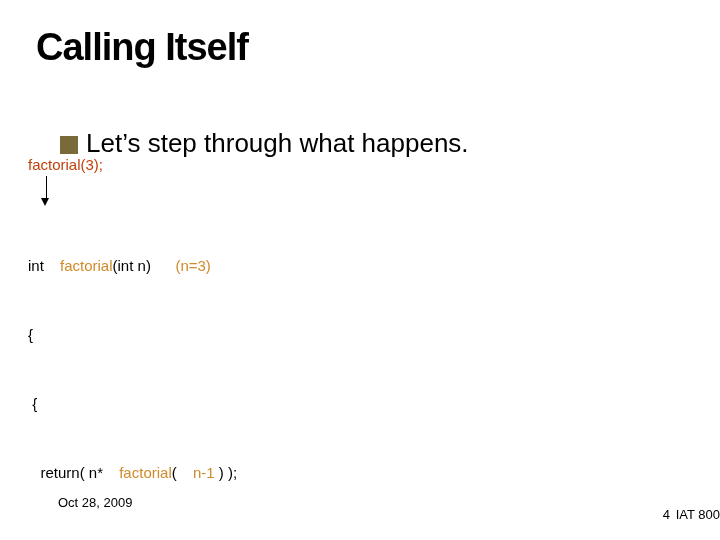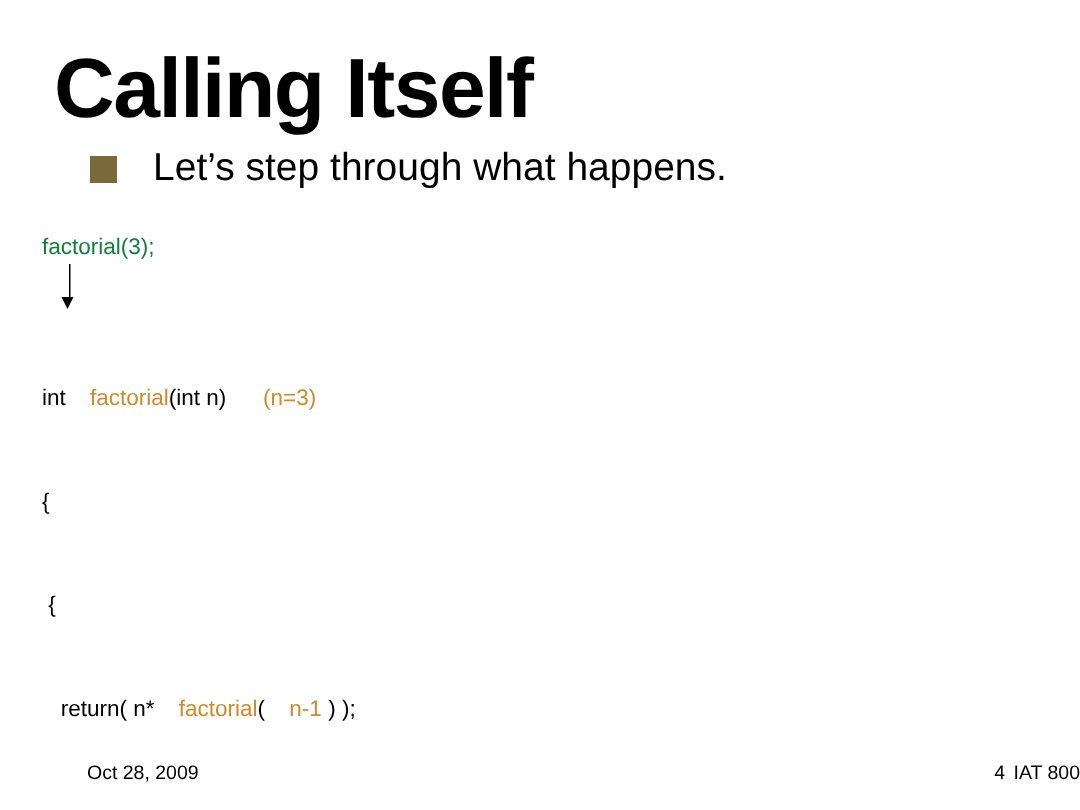--- a/index.html
+++ b/index.html
@@ -17,50 +17,50 @@
     width: 720px;
     height: 540px;
     box-sizing: border-box;
   }
   .title {
     position: absolute;
     top: 26px;
     left: 36px;
     font-family: Arial, Helvetica, sans-serif;
     font-weight: 900;
-    font-size: 56px;
+    font-size: 38px;
     color: #000;
     letter-spacing: -1px;
   }
   .bullet-row {
     position: absolute;
-    top: 96px;
+    top: 128px;
     left: 60px;
     display: flex;
     align-items: center;
-    gap: 24px;
+    gap: 8px;
   }
   .bullet-square {
     width: 18px;
     height: 18px;
     background: #7a6a3a;
     flex: 0 0 auto;
     margin-top: 2px;
   }
   .bullet-text {
     font-family: Verdana, Geneva, sans-serif;
     font-size: 26px;
     color: #000;
   }
   .call-line {
     position: absolute;
     top: 156px;
     left: 28px;
     font-size: 15px;
-    color: #15803d;
+    color: #c2410c;
   }
   .arrow {
     position: absolute;
     top: 176px;
     left: 44px;
   }
   .arrow-line {
     width: 1px;
     height: 22px;
     background: #000;
@@ -87,21 +87,21 @@
   .orange { color: #d08a2a; margin-left: 12px; }
   .footer {
     position: absolute;
     bottom: 18px;
     left: 0;
     width: 720px;
     font-size: 13px;
     color: #000;
     font-family: Verdana, Geneva, sans-serif;
   }
-  .footer-date { position: absolute; left: 58px; bottom: 0; text-align: center; }
+  .footer-date { position: absolute; left: 58px; bottom: 12px; text-align: center; }
   .footer-center { position: absolute; left: 0; width: 720px; text-align: right; bottom: 0; }
   .footer-page { position: absolute; right: 50px; bottom: 0; }
 </style>
 </head>
 <body>
 
 <div class="slide">
 
   <div class="title">Calling Itself</div>
 

